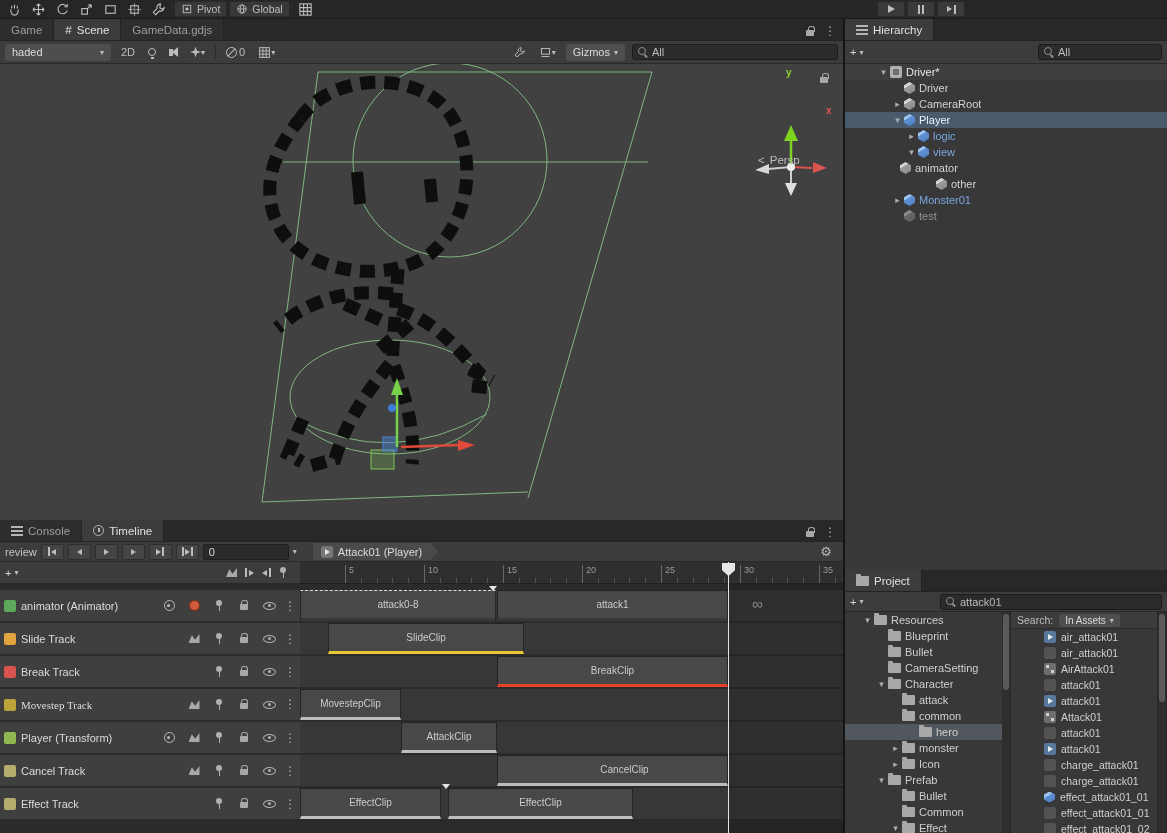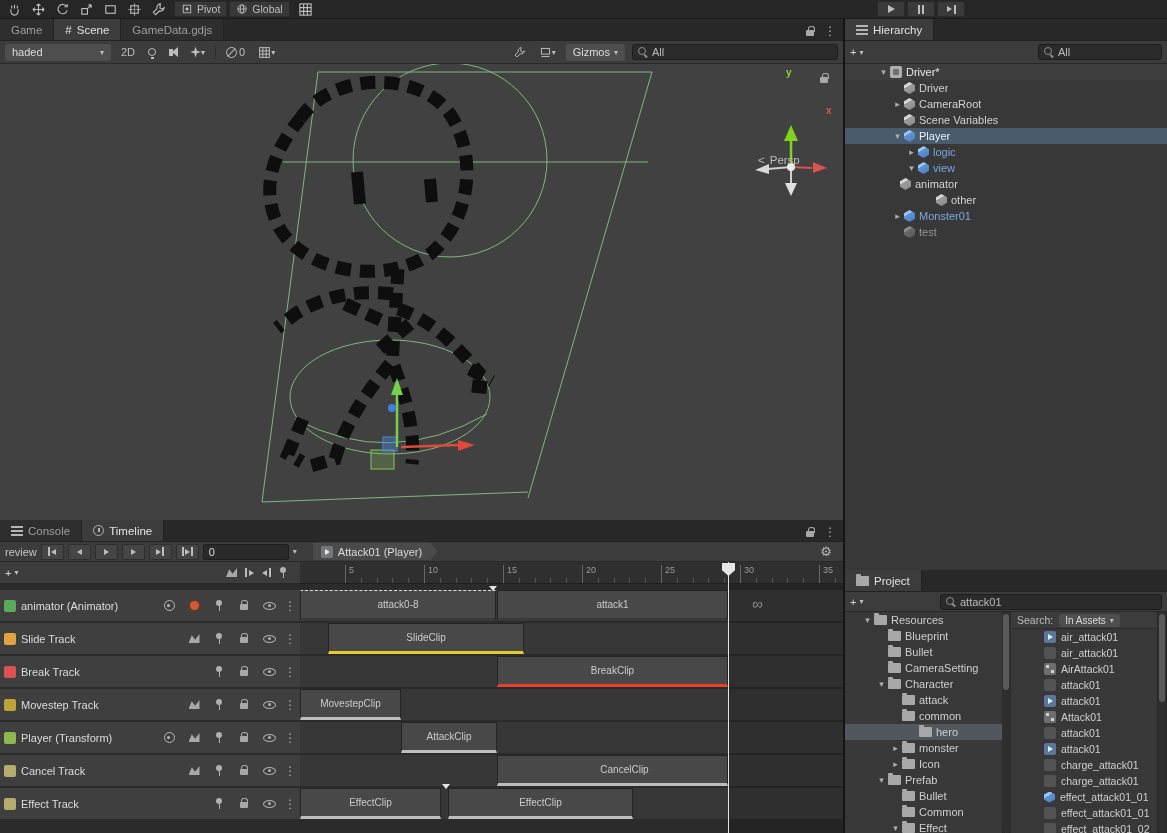--- a/index.html
+++ b/index.html
@@ -482,21 +482,21 @@
           <span class="pinico"></span>
         </span>
       <span class="slot">
           <span class="lockico"></span>
         </span>
       <span class="slot">
           <span class="eyeico"></span>
         </span>
       <span class="kebab">⋮</span>
     </div>
-    <div class="trk" style="top:105px;">
+    <div class="trk" style="top:105px;font-family:Liberation Serif, serif;">
       <span class="t-ico" style="background:#bda43a"></span>
       <span class="t-name">Movestep Track</span>
       <span class="slot"></span>
       <span class="slot">
           <span class="curveico"></span>
         </span>
       <span class="slot">
           <span class="pinico"></span>
         </span>
       <span class="slot">
@@ -637,25 +637,20 @@
     <div class="hr" style="padding-left:46px">
       <span class="ar"></span>
       <span class="cube"></span>
       <span class="lbl">Driver</span>
     </div>
     <div class="hr" style="padding-left:46px">
       <span class="ar">▸</span>
       <span class="cube"></span>
       <span class="lbl">CameraRoot</span>
     </div>
-    <div class="hr" style="padding-left:46px">
-      <span class="ar"></span>
-      <span class="cube"></span>
-      <span class="lbl">Scene Variables</span>
-    </div>
     <div class="hr sel" style="padding-left:46px">
       <span class="ar">▾</span>
       <span class="cube blue"></span>
       <span class="lbl" style="color:#eaf2ff">Player</span>
     </div>
     <div class="hr" style="padding-left:60px">
       <span class="ar">▸</span>
       <span class="cube blue"></span>
       <span class="lbl blue">logic</span>
     </div>

